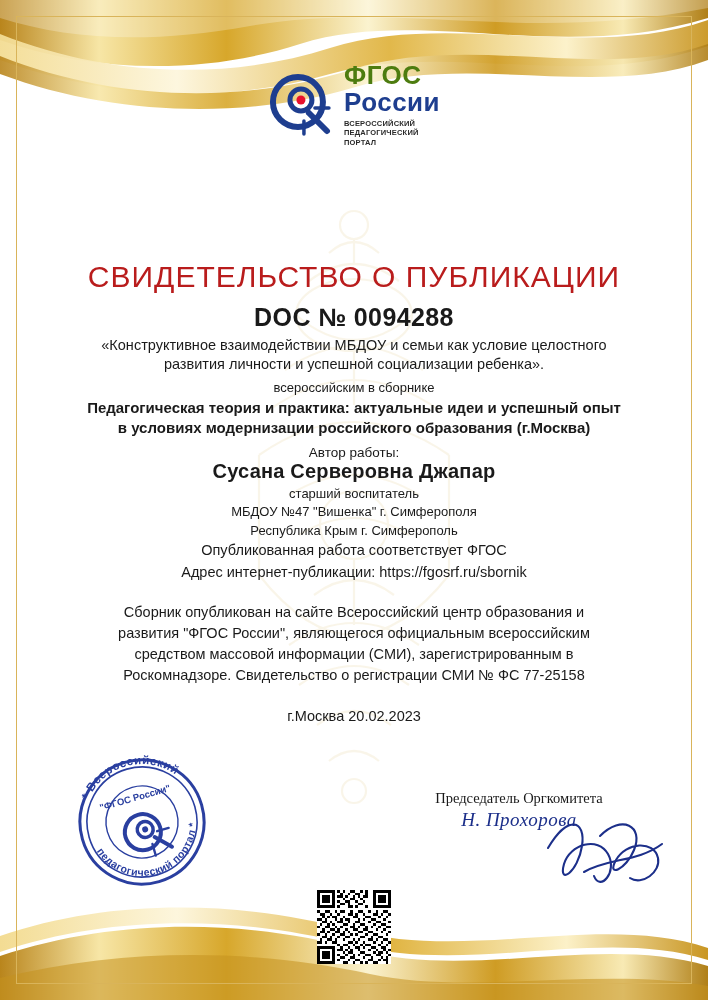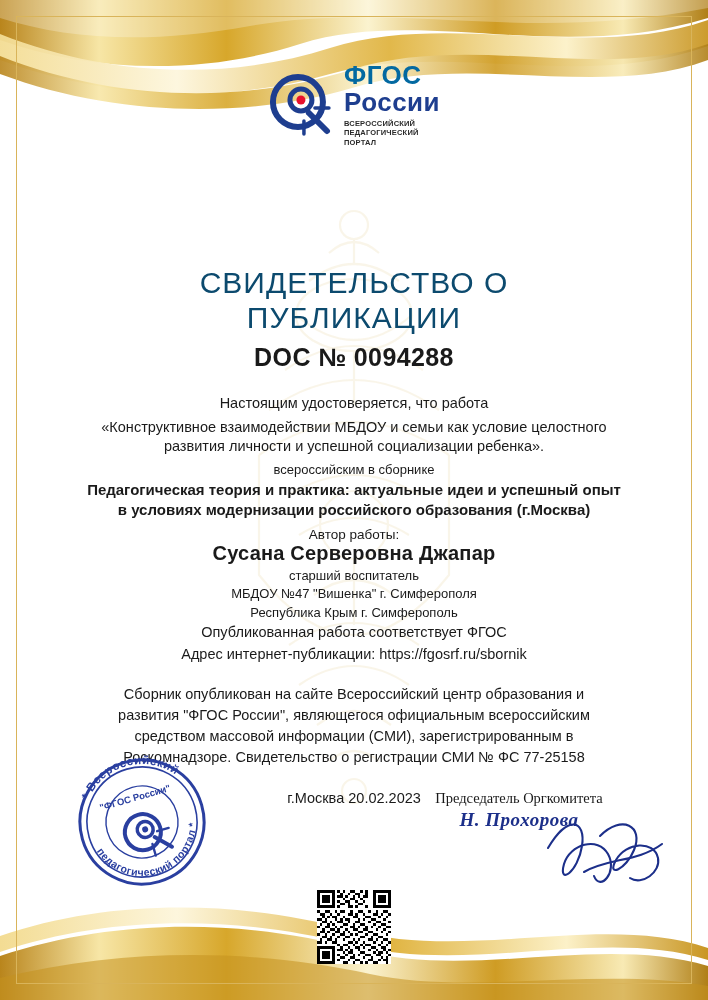--- a/index.html
+++ b/index.html
@@ -70,21 +70,21 @@
   }
   .logo-text {
     display: flex;
     flex-direction: column;
     justify-content: center;
     line-height: 1;
   }
   .logo-l1 {
     font-size: 26px;
     font-weight: bold;
-    color: #0369a1;
+    color: #4d7c0f;
     letter-spacing: .5px;
   }
   .logo-l2 {
     font-size: 26px;
     font-weight: bold;
     color: #1e3e8f;
     letter-spacing: .5px;
     margin-top: 1px;
   }
   .logo-sub {
@@ -102,22 +102,22 @@
     top: 258px;
     left: 84px;
     width: 540px;
     text-align: center;
   }
   .title {
     font-size: 30px;
     font-weight: normal;
     letter-spacing: 1px;
     line-height: 1.15;
-    color: #0c4a6e;
-    margin: 8px;
+    color: #b91c1c;
+    margin: 2px;
   }
   .docnum {
     margin-top: 8px;
     font-size: 25px;
     font-weight: bold;
     letter-spacing: .4px;
   }
 
   .para {
     margin-top: 22px;
@@ -179,21 +179,20 @@
     font-size: 14.5px;
     font-family: "Liberation Serif", serif;
   }
   .sign-name {
     margin-top: 2px;
     font-family: "Liberation Serif", serif;
     font-style: italic;
     font-size: 19px;
     color: #1c2f8a;
     letter-spacing: .5px;
-    font-weight: bold;
   }
   .sign-scribble {
     position: absolute;
     right: 40px;
     top: 806px;
     width: 130px;
     height: 90px;
     pointer-events: none;
   }
 
@@ -329,21 +328,20 @@
         <div>ПЕДАГОГИЧЕСКИЙ</div>
         <div>ПОРТАЛ</div>
       </div>
     </div>
   </div>
 
   <div class="content">
     <h1 class="title">СВИДЕТЕЛЬСТВО О ПУБЛИКАЦИИ</h1>
     <div class="docnum">DOC № 0094288</div>
 
-    <div class="para">Настоящим удостоверяется, что работа</div>
     <div class="para tight">«Конструктивное взаимодействии МБДОУ и семьи как условие целостного развития личности и успешной социализации ребенка».</div>
 
     <div class="para tight small">всероссийским в сборнике</div>
     <div class="collection">Педагогическая теория и практика: актуальные идеи и успешный опыт в условиях модернизации российского образования (г.Москва)</div>
 
     <div class="author-label">Автор работы:</div>
     <div class="author-name">Сусана Серверовна Джапар</div>
     <div class="author-pos">старший воспитатель</div>
     <div class="author-org">МБДОУ №47 "Вишенка" г. Симферополя</div>
     <div class="author-org">Республика Крым г. Симферополь</div>

